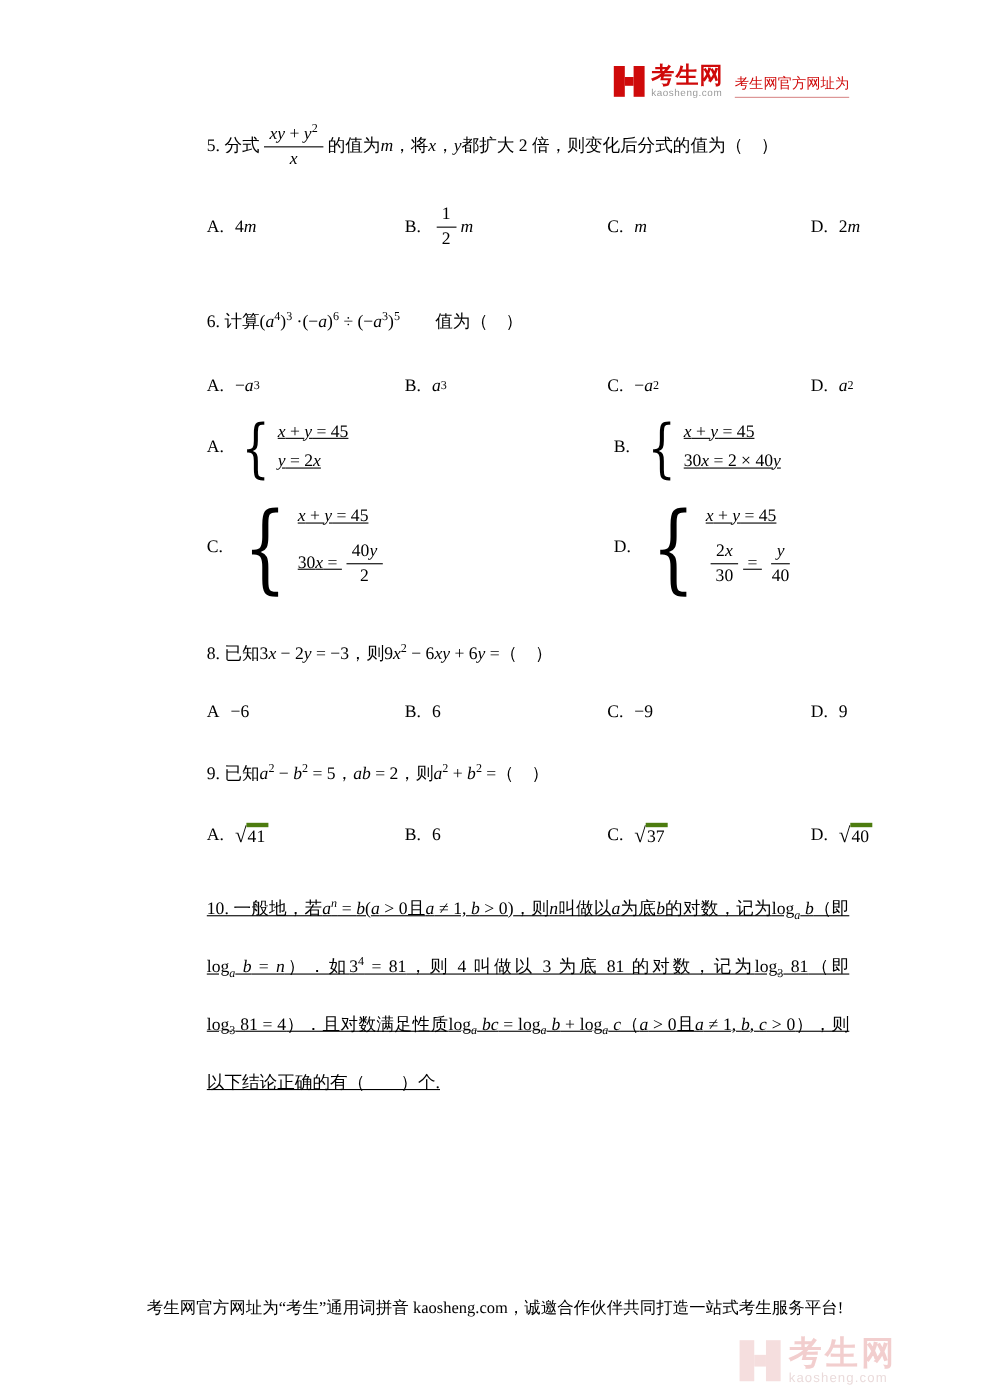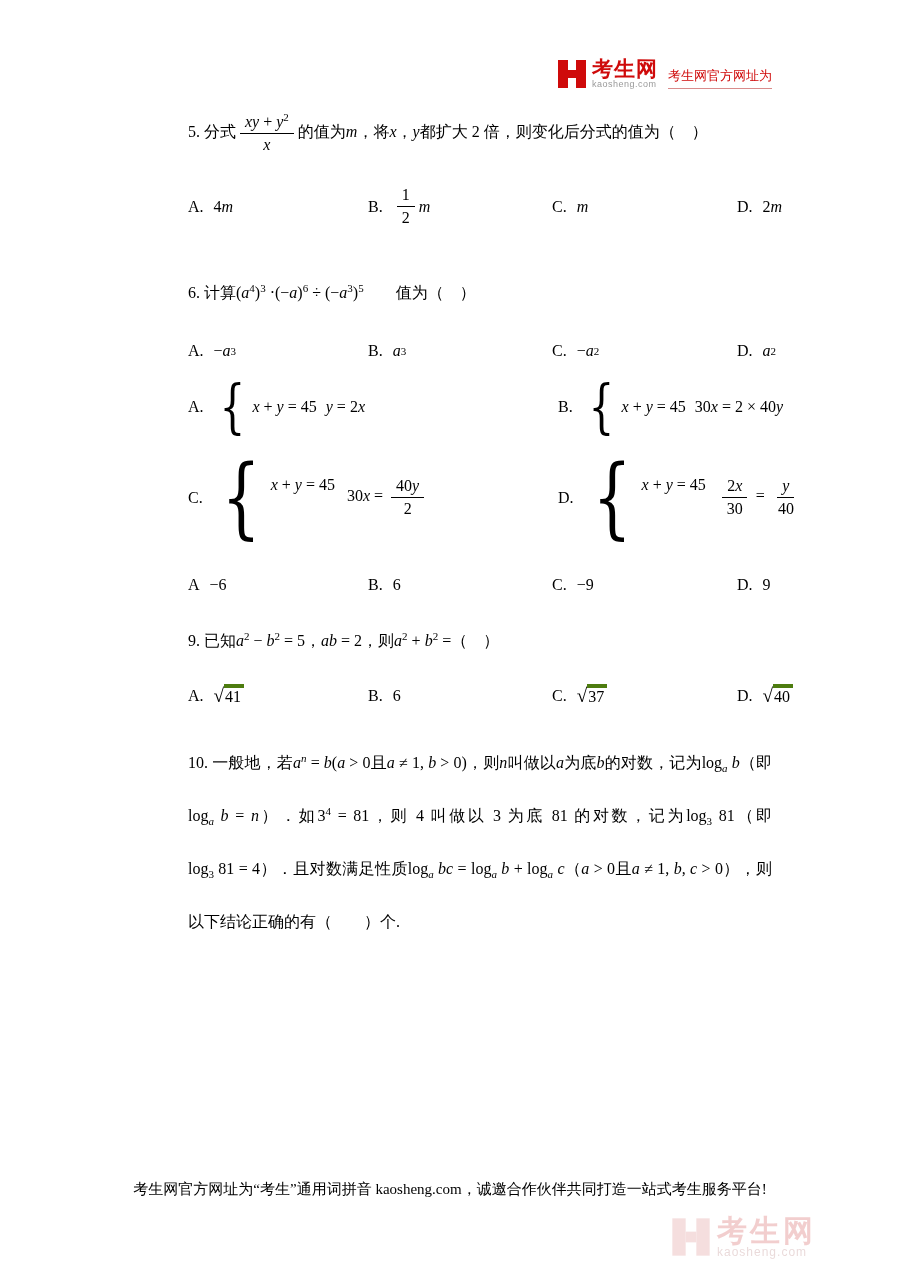--- a/index.html
+++ b/index.html
@@ -40,21 +40,21 @@
   }
 
   
   .content { padding: 112px 70px 0 86px; }
   .stem { line-height: 2.35; text-align: justify; }
   .question { }
   .q6 { margin-top: 46px; }
   .q7 { margin-top: 18px; }
   .q8 { margin-top: 34px; }
   .q9 { margin-top: 28px; }
-  .q10 { margin-top: 30px; }
+  .q10 { margin-top: 30px; text-decoration: underline; }
   .q10 .stem { line-height: 3.3; }
 
   i { font-style: italic; }
   sup { font-size: 11px; vertical-align: super; line-height: 0; }
   sub { font-size: 11px; vertical-align: sub; line-height: 0; }
   .nw { white-space: nowrap; }
 
   
   .frac {
     display: inline-flex;
@@ -78,21 +78,21 @@
   .cases .brace {
     display: inline-block;
     font-family: "DejaVu Serif", serif;
     font-weight: 400;
     font-size: 58px;
     line-height: 1;
     transform: scaleX(0.7);
     margin-right: 2px;
   }
   .cases.tall .brace { font-size: 88px; }
-  .cases .eqs { display: inline-flex; gap: 9px; }
+  .cases .eqs { display: inline-flex; flex-direction: column; gap: 9px; text-decoration: underline; }
   .cases.tall .eqs { gap: 12px; }
   .cases .eq { white-space: nowrap; }
 
   
   .options { display: grid; align-items: center; }
   .cols-4 { grid-template-columns: 180px 184px 185px auto; margin-top: 30px; }
   .cols-2 { grid-template-columns: 370px auto; }
   .q5 .cols-4 { margin-top: 30px; }
   .q6 .cols-4 { margin-top: 30px; }
   .q8 .cols-4 { margin-top: 26px; }
@@ -268,20 +268,21 @@
                       <span class="den">40</span>
                     </span></span>
                 </span>
               </span>
             </span>
         </div>
       </div>
     </section>
 
     <section class="question q8">
+      <div class="stem">8. 已知<span class="nw">3<i>x</i> − 2<i>y</i> = −3</span>，则<span class="nw">9<i>x</i><sup>2</sup> − 6<i>xy</i> + 6<i>y</i> =</span>（　）</div>
       <div class="options cols-4">
         <div class="option">
           <span class="opt-label">A</span>
           <span class="opt-body">−6</span>
         </div>
         <div class="option">
           <span class="opt-label">B.</span>
           <span class="opt-body">6</span>
         </div>
         <div class="option">

